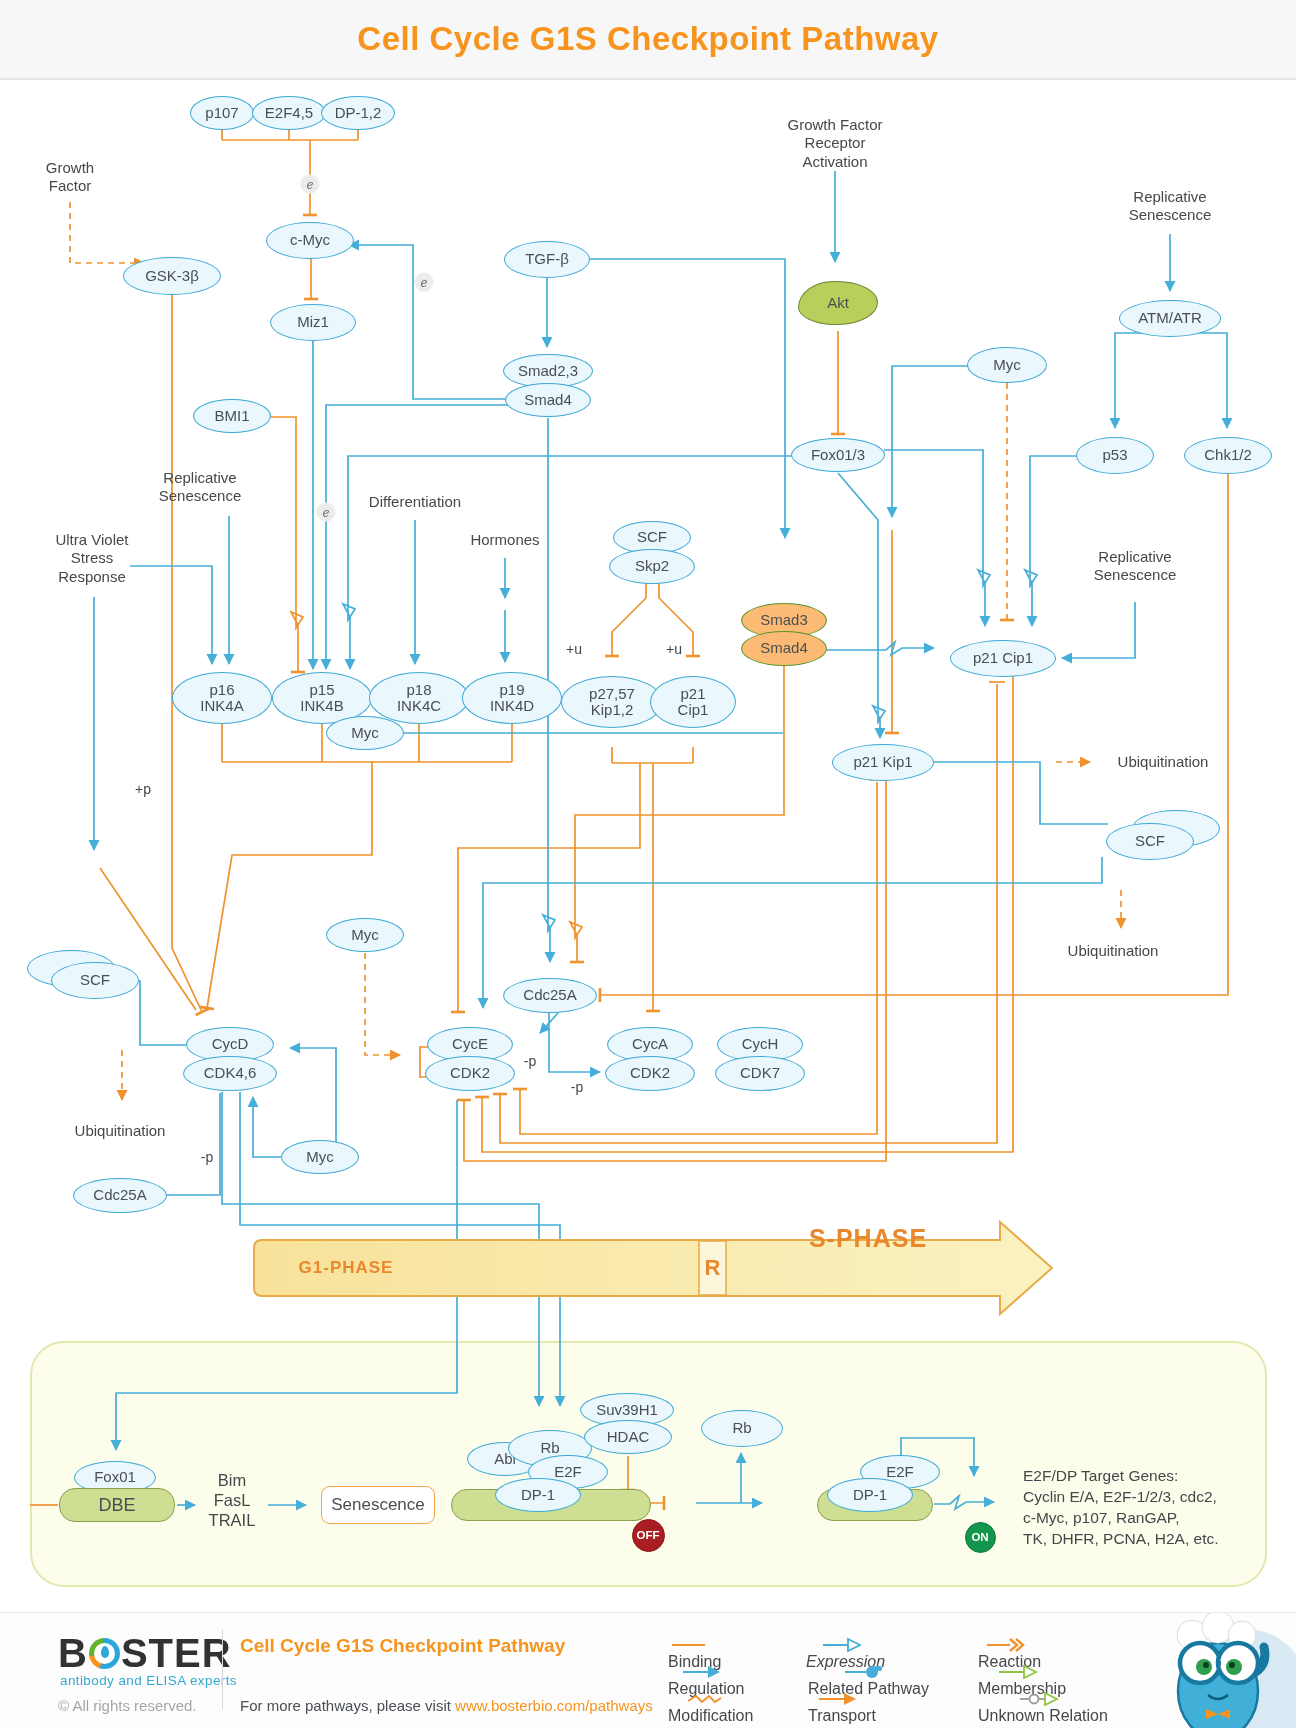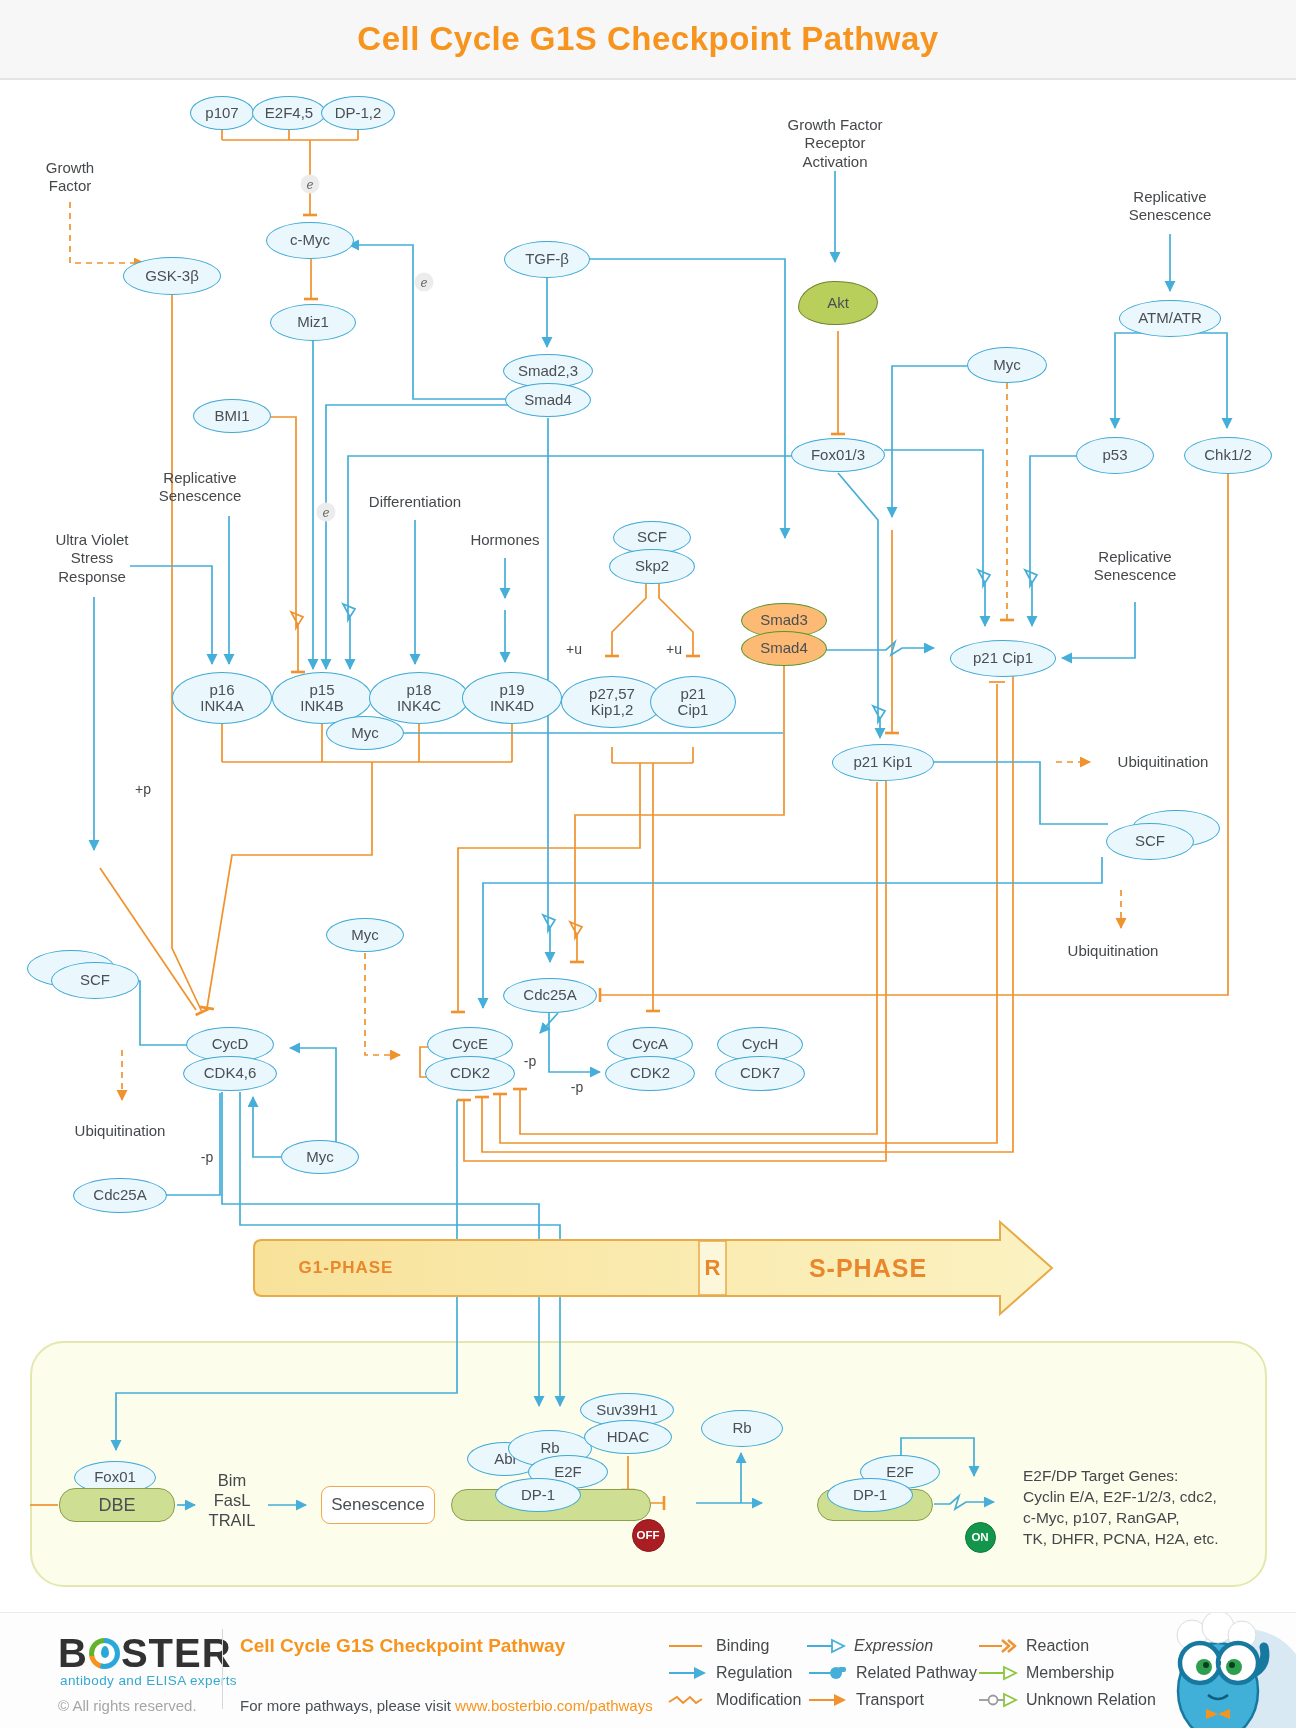--- a/index.html
+++ b/index.html
@@ -36,21 +36,21 @@
   .logo-o:after{content:"";position:absolute;left:5px;top:5px;width:21px;height:21px;border-radius:50%;background:#fff;}
   .logo-o b{position:absolute;left:12px;top:8px;width:8px;height:12px;background:#2ba8db;
             border-radius:50% 50% 50% 50%/60% 60% 40% 40%;z-index:1;}
   .tagline{position:absolute;left:60px;top:60px;font-size:13.5px;color:#35a8d0;letter-spacing:.4px;}
   .rights{position:absolute;left:58px;top:84px;font-size:15px;color:#a6a6a6;}
   .fdiv{position:absolute;left:222px;top:16px;width:1px;height:80px;background:#d8d8d8;}
   .ftitle{position:absolute;left:240px;top:22px;font-size:19px;font-weight:bold;color:#f7941d;}
   .fvisit{position:absolute;left:240px;top:84px;font-size:15px;color:#4a4f54;}
   .fvisit a{color:#f7941d;text-decoration:none;margin-top:16px;}
   .legend{position:absolute;left:668px;top:24px;}
-  .litem{position:absolute;display:flex;align-items:center;font-size:16px;color:#45484b;white-space:nowrap;}
+  .litem{position:absolute;display:flex;align-items:center;font-size:16px;color:#45484b;white-space:nowrap;flex-direction:column;}
   .litem svg{margin-right:8px;}
   .mascot{position:absolute;right:0px;top:0px;width:150px;height:116px;overflow:hidden;}
 </style>
 </head>
 <body>
 
 <div class="page">
   <div class="hdr">
     <h1>Cell Cycle G1S Checkpoint Pathway</h1>
   </div>
@@ -62,21 +62,21 @@
       <linearGradient id="bandg" x1="0" y1="0" x2="1" y2="0">
         <stop offset="0" stop-color="#f8e29a"></stop>
           <stop offset="1" stop-color="#fbf2c2"></stop>
       </linearGradient>
     </defs>
     <path d="M262,1240 H1000 V1222 L1052,1268 L1000,1314 V1296 H262 Q254,1296 254,1288 V1248 Q254,1240 262,1240 Z" fill="url(#bandg)" stroke="#e8ab47" stroke-width="2"></path>
     <rect x="699" y="1241" width="27" height="54" fill="#fcf6da" stroke="#e8ab47" stroke-width="1.5"></rect>
   </svg>
   <div class="bandtxt" style="left:346px;top:1268px;font-size:17px;">G1-PHASE</div>
   <div class="bandtxt" style="left:713px;top:1268px;font-size:22px;">R</div>
-  <div class="bandtxt" style="left:868px;top:1268px;font-size:25px;">S-PHASE</div>
+  <div class="bandtxt" style="left:868px;top:1238px;font-size:25px;">S-PHASE</div>
 
   <svg class="edges">
     <defs>
       <marker id="ab" markerUnits="userSpaceOnUse" markerWidth="13" markerHeight="13" refX="10" refY="5.5" orient="auto">
         <path d="M0,0 L11,5.5 L0,11 Z" fill="#45aed9"></path>
       </marker>
       <marker id="ao" markerUnits="userSpaceOnUse" markerWidth="13" markerHeight="13" refX="10" refY="5.5" orient="auto">
         <path d="M0,0 L11,5.5 L0,11 Z" fill="#f0922d"></path>
       </marker>
       <marker id="tb" markerUnits="userSpaceOnUse" markerWidth="16" markerHeight="16" refX="13" refY="8" orient="auto">

